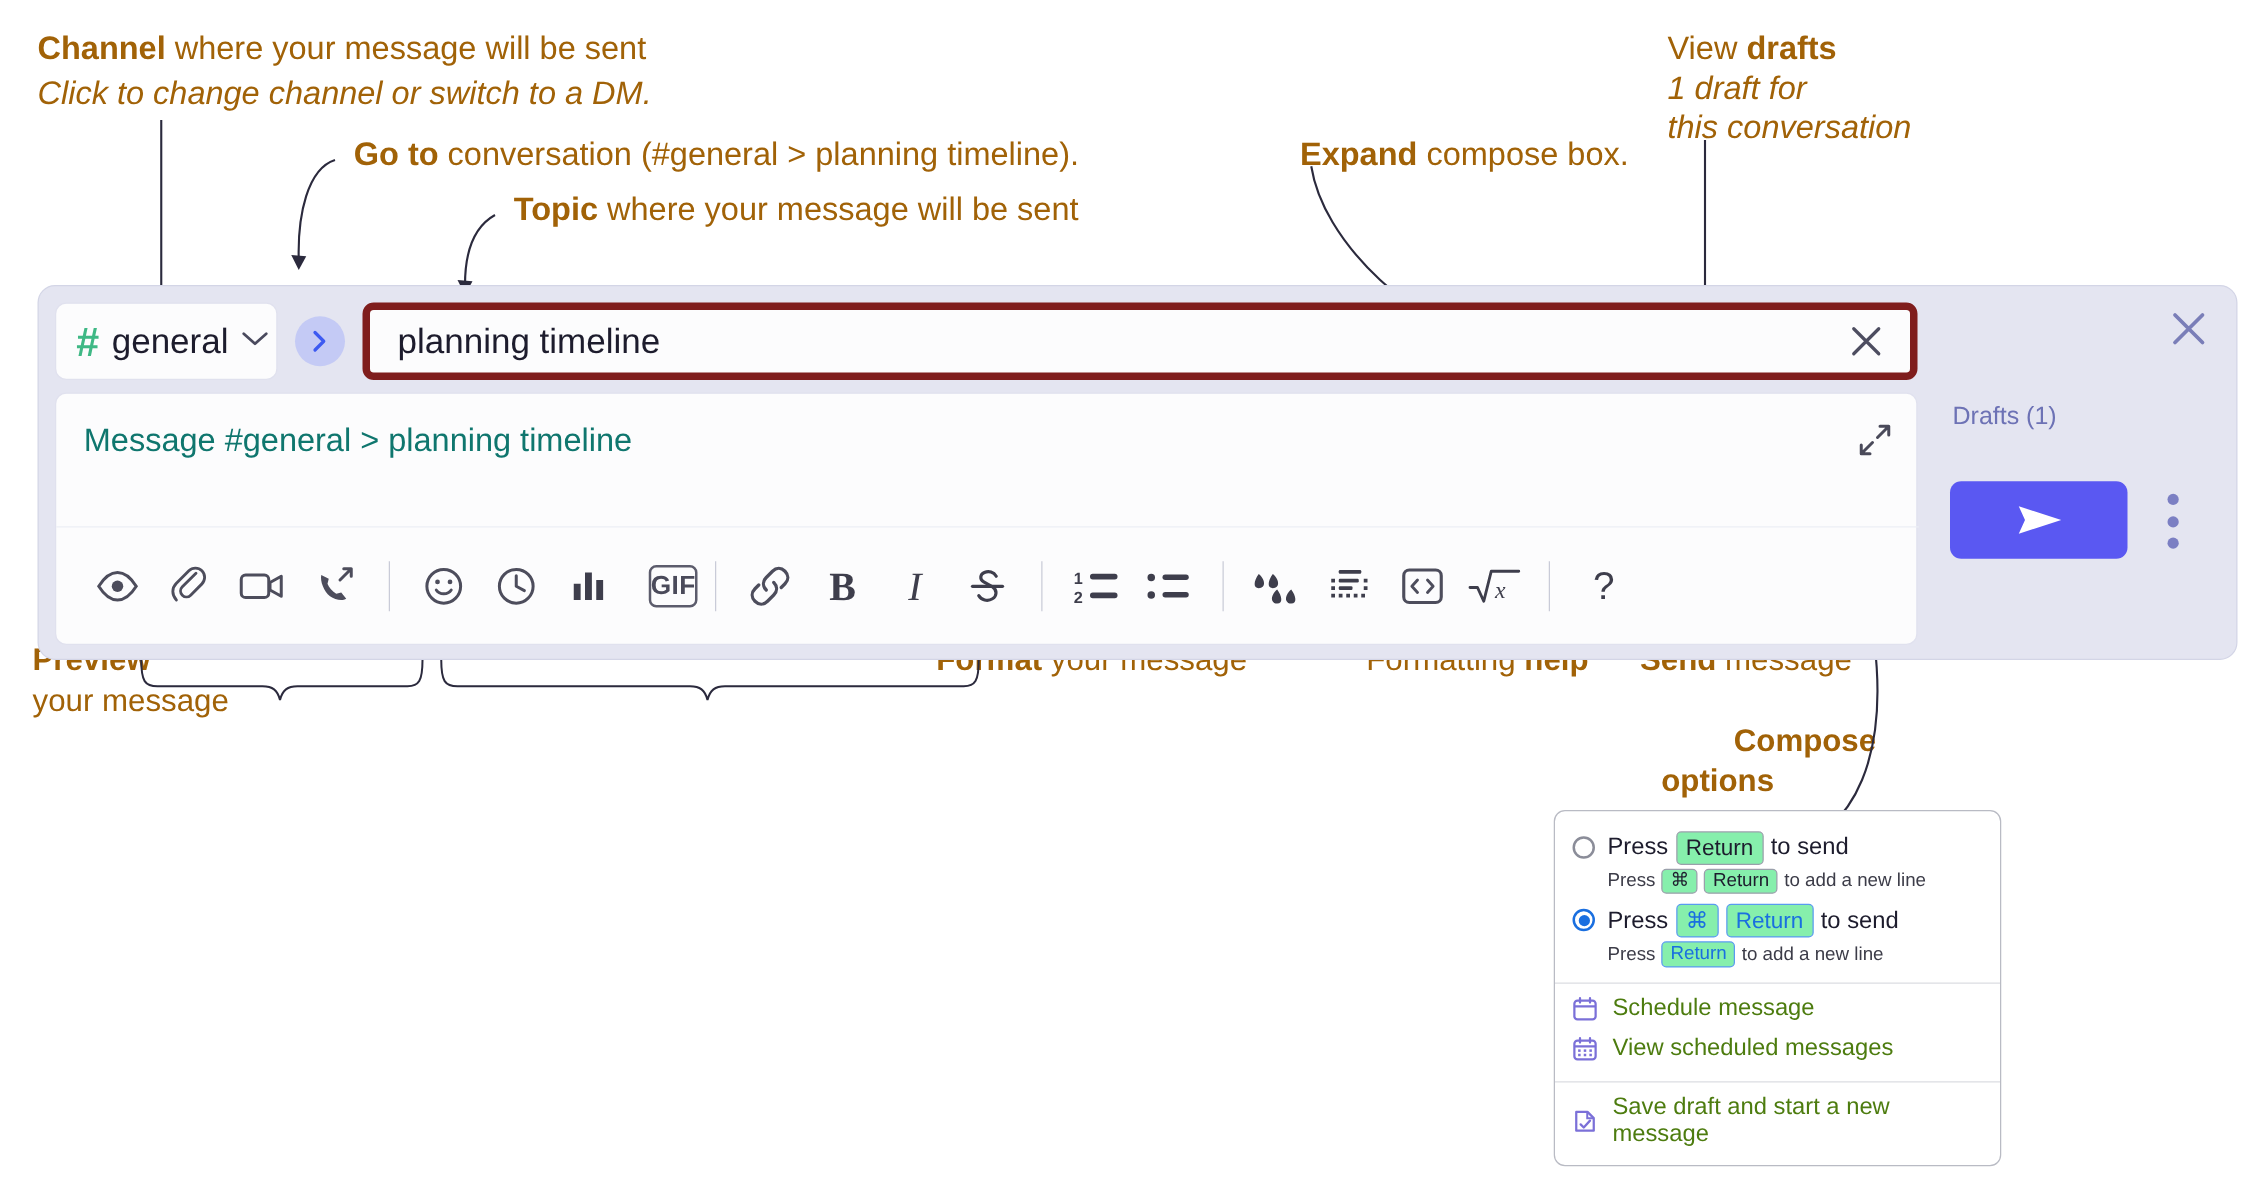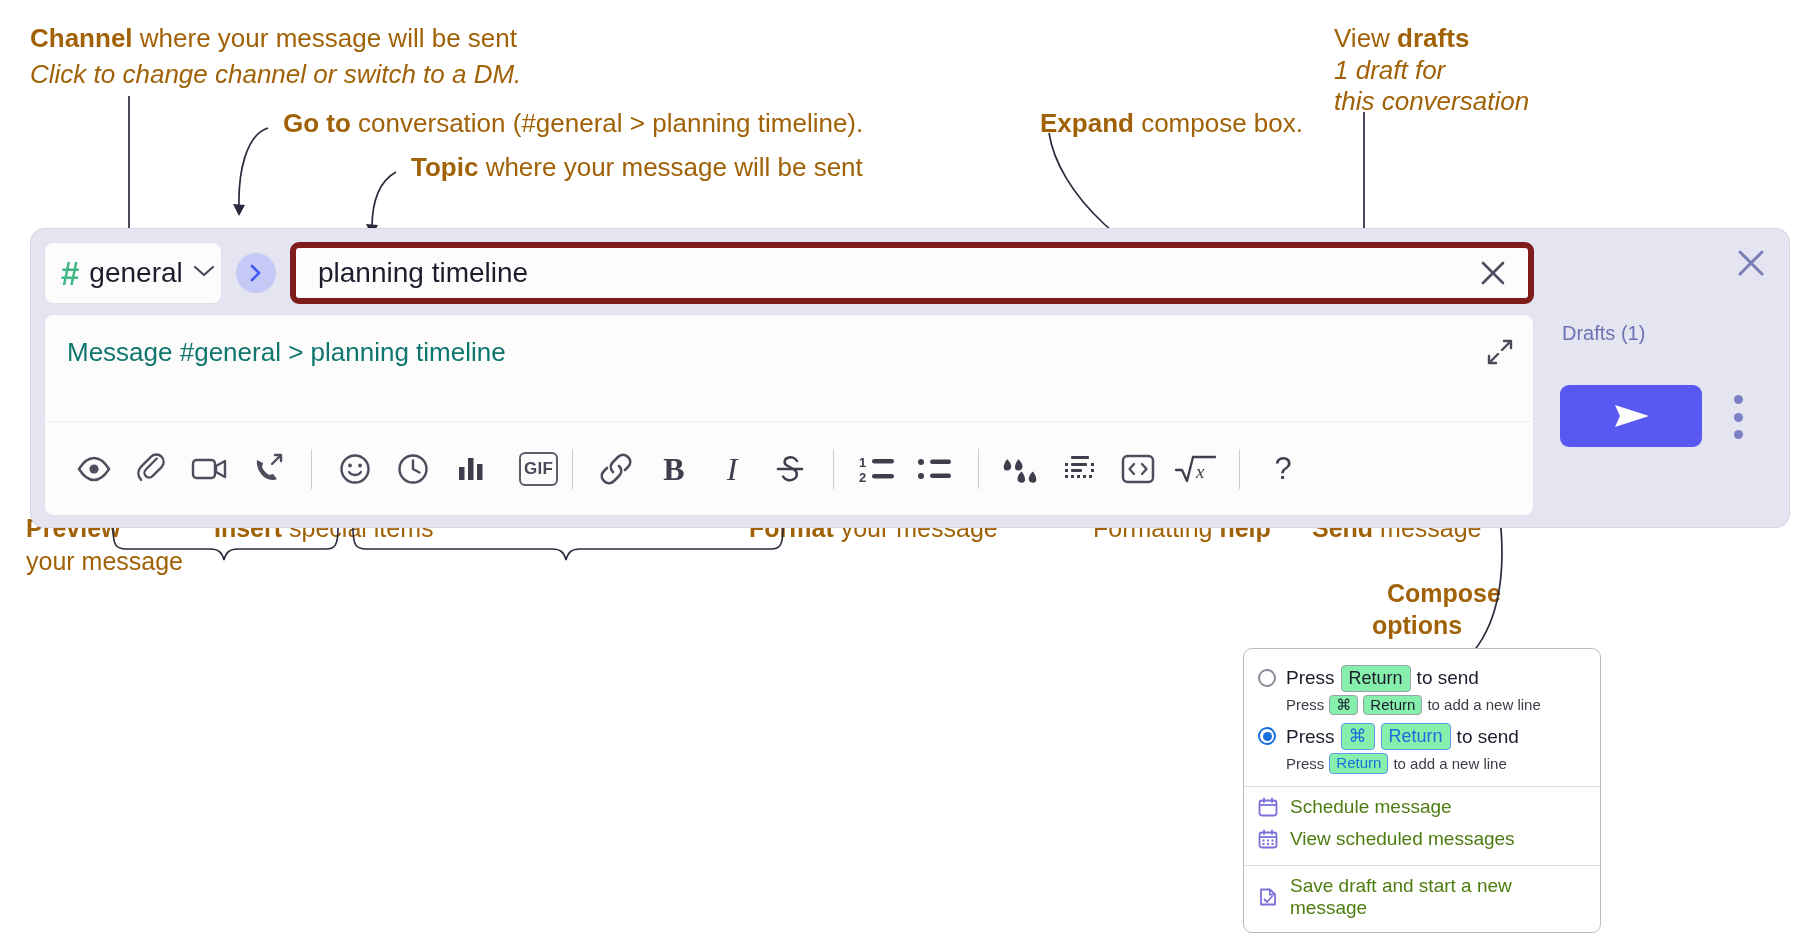--- a/index.html
+++ b/index.html
@@ -73,21 +73,21 @@
   
   .toolbar {
     position: absolute; left: 0; top: 107px; width: 1490px; height: 94px;
     display: flex; align-items: center; padding-left: 20px; gap: 0;
   }
   .tbi { width: 58px; height: 58px; display: flex; align-items: center; justify-content: center; color: #5c5c6c; flex: 0 0 auto; }
   .tbd { width: 1px; height: 40px; background: #c9cbd8; margin: 0 14px; flex: 0 0 auto; }
   .gifbox {
     width: 50px; height: 34px; border: 2.5px solid #5c5c6c; border-radius: 6px;
     display: flex; align-items: center; justify-content: center;
-    font-size: 17px; font-weight: 700; letter-spacing: .3px; color: #4a4a5a; margin-left: 19px;
+    font-size: 21px; font-weight: 700; letter-spacing: .3px; color: #4a4a5a; margin-left: 19px;
   }
   .bi { font-size: 32px; font-weight: 700; color: #3e3e4c; font-family: "Liberation Serif", serif; }
   .ii { font-size: 32px; font-style: italic; color: #3e3e4c; font-family: "Liberation Serif", serif; }
   .qm { font-size: 31px; color: #3e3e4c; }
 
   
   .right-col { position: absolute; left: 1516px; top: 0; width: 244px; height: 300px; }
   .close-x { position: absolute; right: 22px; top: 16px; }
   .drafts { position: absolute; left: 15px; top: 93px; font-size: 20px; color: #6d72b5; }
   .send-btn {
@@ -132,30 +132,29 @@
 
   <div class="anno a-lg" style="left:1040px; top:107px;"><b>Expand</b><span> compose box.</span></div>
 
   <div class="anno a-lg" style="left:1334px; top:22px;"><span>View </span><b>drafts</b></div>
   <div class="anno a-lg" style="left:1334px; top:54px;"><i>1 draft for</i></div>
   <div class="anno a-lg" style="left:1334px; top:85px;"><i>this conversation</i></div>
 
   <div class="anno a-md" style="left:26px; top:512px;"><b>Preview</b></div>
   <div class="anno a-md" style="left:26px; top:545px;"><span>your message</span></div>
 
-  <div class="anno a-md" style="left:214px; top:512px;"><b>Insert</b><span> special items</span></div>
 
   <div class="anno a-md" style="left:749px; top:512px;"><b>Format</b><span> your message</span></div>
 
   <div class="anno a-md" style="left:1093px; top:512px;"><span>Formatting </span><b>help</b></div>
 
   <div class="anno a-md" style="left:1312px; top:512px;"><b>Send</b><span> message</span></div>
 
   <div class="anno a-md" style="left:1387px; top:577px;"><b>Compose</b></div>
-  <div class="anno a-md" style="left:1372px; top:609px;text-align:right;"><b>options</b></div>
+  <div class="anno a-md" style="left:1329px; top:609px;text-align:right;"><b>options</b></div>
   <div class="anno a-md" style="left:1387px; top:641px;"><span>menu</span></div>
 
   <svg id="lines" viewBox="0 0 1814 944">
     <g fill="none" stroke="#2b2a3d" stroke-width="1.7">
 
       <path d="M129,96 L129,232"></path>
 
       <path d="M268,128 C246,135 238,172 239,208"></path>
 
       <path d="M396,172 C378,182 372,202 372,228"></path>

